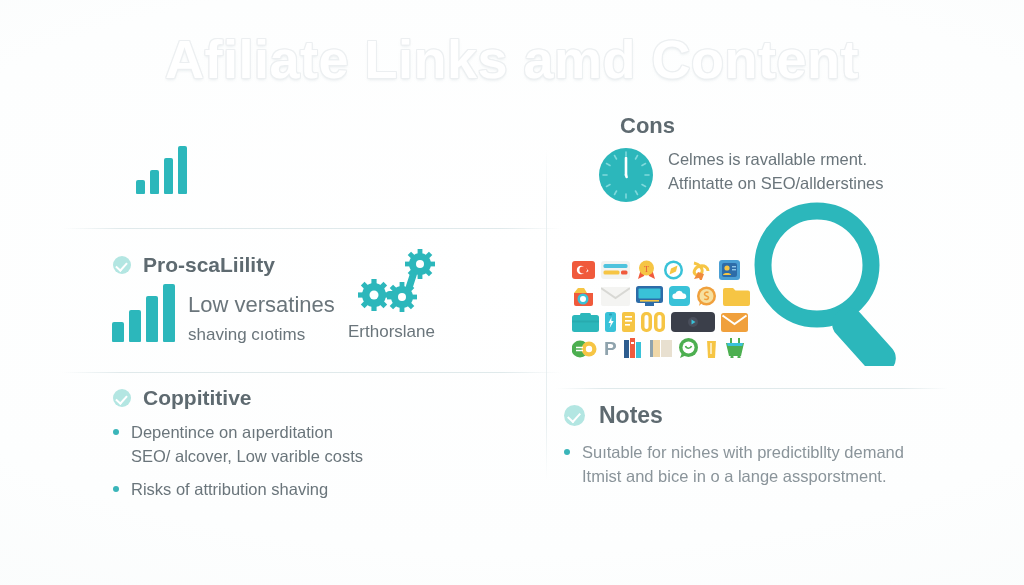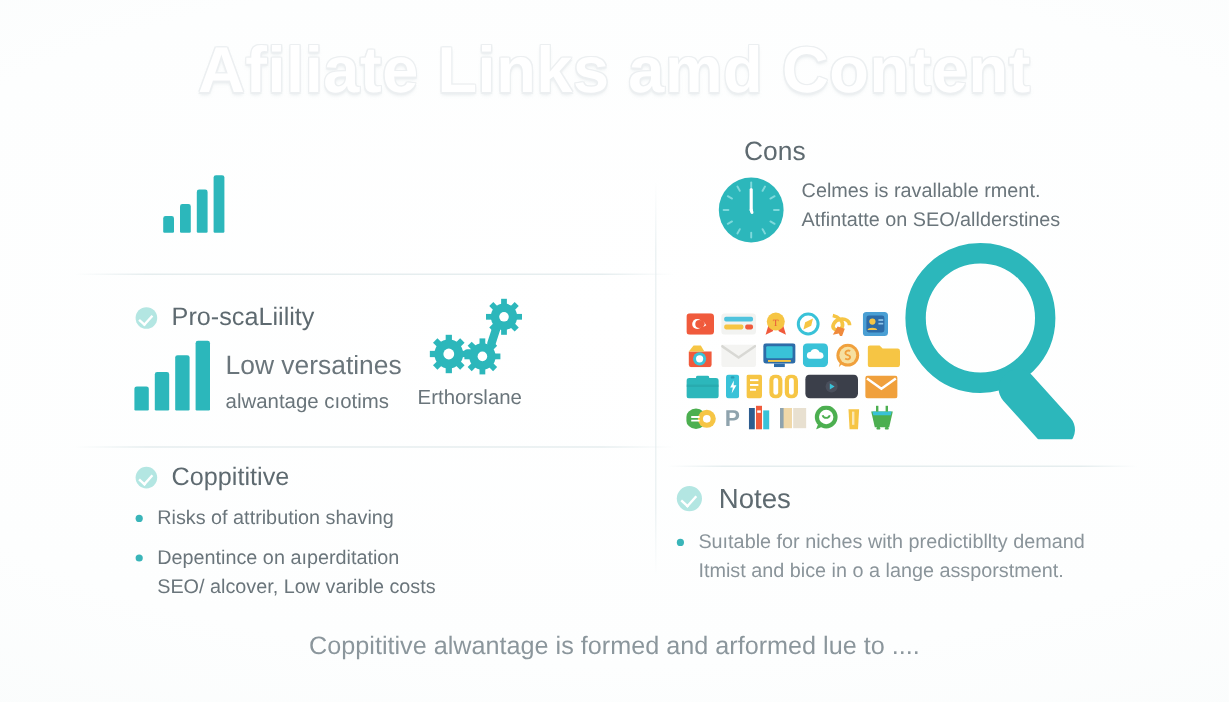--- a/index.html
+++ b/index.html
@@ -33,21 +33,21 @@
     background:linear-gradient(to right, rgba(228,236,238,0) 0%, rgba(222,232,234,.95) 12%, rgba(222,232,234,.95) 88%, rgba(228,236,238,0) 100%);
   }
   .divider.left-top{left:62px;top:228px;width:500px;}
   .divider.left-mid{left:62px;top:372px;width:500px;}
   .divider.right-mid{left:556px;top:388px;width:392px;}
   .vsep{
     position:absolute;left:546px;top:150px;width:1px;height:330px;
     background:linear-gradient(to bottom, rgba(228,236,238,0) 0%, rgba(226,235,237,.8) 18%, rgba(226,235,237,.8) 82%, rgba(228,236,238,0) 100%);
   }
   
-  .h-label{color:#5e6a70;font-size:21px;font-weight:400;}
+  .h-label{color:#5e6a70;font-size:21px;font-weight:700;}
   .body-txt{color:#6a757b;font-size:16.5px;line-height:24px;font-weight:400;}
   .muted{color:#8a949a;}
   
   .check{
     display:inline-block;width:18px;height:18px;border-radius:50%;
     background:#b3e6e2;position:relative;flex:0 0 auto;
   }
   .check::after{
     content:"";position:absolute;left:5px;top:4px;width:5px;height:9px;
     border:solid #ffffff;border-width:0 2px 2px 0;transform:rotate(42deg);
@@ -97,21 +97,21 @@
   <div class="blk" style="left:112px;top:284px;">
     <div class="bars">
       <i style="width:12px;height:20px;"></i>
       <i style="width:12px;height:32px;"></i>
       <i style="width:12px;height:46px;"></i>
       <i style="width:12px;height:58px;"></i>
     </div>
   </div>
   <div class="blk" style="left:188px;top:290px;width:170px;">
     <div class="body-txt" style="font-size:22px;line-height:30px;">Low versatines</div>
-    <div class="body-txt" style="font-size:17px;line-height:30px;">alwantage cıotims</div>
+    <div class="body-txt" style="font-size:17px;line-height:30px;">shaving cıotims</div>
   </div>
 
   <div class="blk" style="left:358px;top:248px;">
     <svg width="78" height="72" viewBox="0 0 78 72">
       <g fill="#2cb7bb">
 
         <rect x="28" y="43" width="18" height="7" rx="3.5"></rect>
         <rect x="50" y="22" width="7" height="20" rx="3.5" transform="rotate(18 53 32)"></rect>
 
         <g transform="translate(16,47)">
@@ -164,26 +164,26 @@
   <div class="blk body-txt" style="left:348px;top:320px;font-size:17px;">Erthorslane</div>
 
   <div class="blk hdr-row" style="left:113px;top:386px;">
     <span class="check"></span>
     <span class="h-label">Coppititive</span>
   </div>
 
   <div class="blk" style="left:113px;top:420px;width:330px;">
     <div class="bullet-row">
       <span class="dot"></span>
-      <span class="body-txt" style="white-space:pre-line;">Risks of attribution shaving</span>
+      <span class="body-txt" style="white-space:pre-line;">Depentince on aıperditation
+SEO/ alcover, Low varible costs</span>
     </div>
     <div class="bullet-row">
       <span class="dot"></span>
-      <span class="body-txt" style="white-space:pre-line;">Depentince on aıperditation
-SEO/ alcover, Low varible costs</span>
+      <span class="body-txt" style="white-space:pre-line;">Risks of attribution shaving</span>
     </div>
   </div>
 
   <div class="blk h-label" style="left:620px;top:113px;font-size:22px;">Cons</div>
 
   <div class="blk" style="left:598px;top:147px;">
     <svg width="56" height="56" viewBox="0 0 56 56">
       <circle cx="28" cy="28" r="27" fill="#2cb7bb"></circle>
       <g stroke="#7fd9dc" stroke-width="1.6" stroke-linecap="round">
         <line x1="28" y1="5" x2="28" y2="9"></line>
@@ -371,17 +371,14 @@
       <span class="body-txt muted" style="white-space:pre-line;">Suıtable for niches with predictibllty demand
 Itmist and bice in o a lange assporstment.</span>
     </div>
   </div>
 
   <div class="blk hdr-row" style="left:564px;top:402px;gap:14px;">
     <span class="check lg"></span>
     <span class="h-label" style="font-size:23px;">Notes</span>
   </div>
 
-  <div class="blk" style="left:0;top:527px;width:1024px;text-align:center;">
-    <span style="color:#8b969c;font-size:21px;">Coppititive alwantage is formed and arformed lue to ....</span>
-  </div>
 
 </div>
 
 </body></html>

